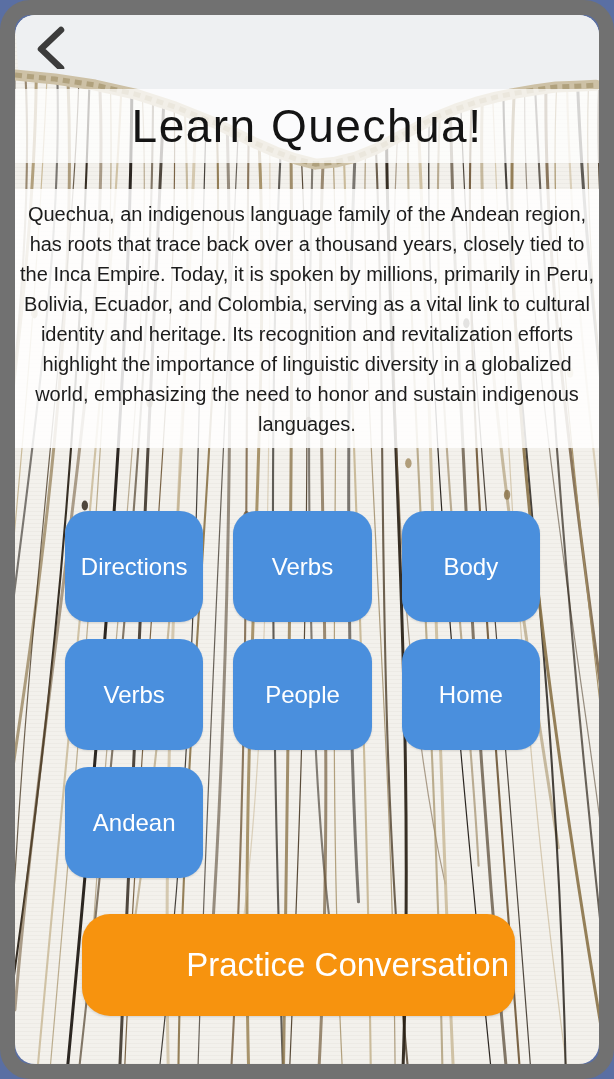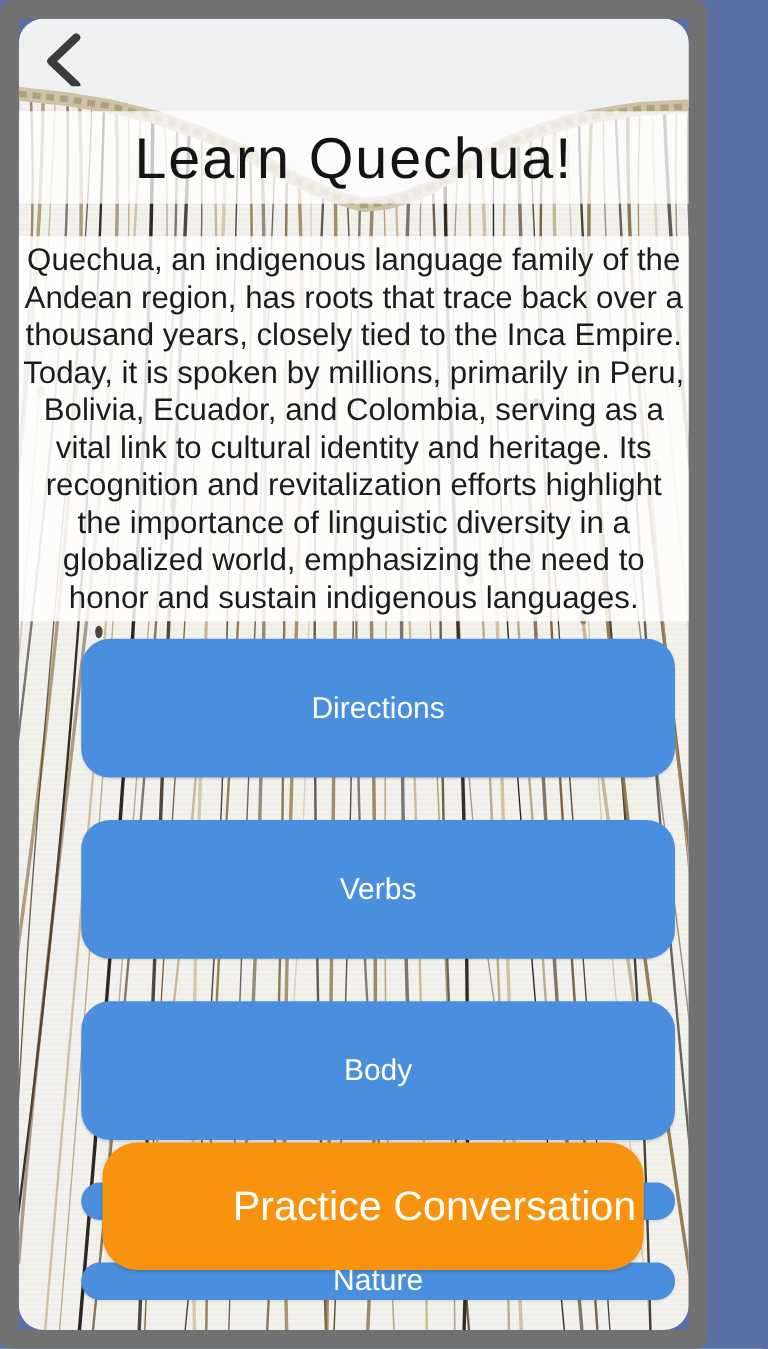--- a/index.html
+++ b/index.html
@@ -4,23 +4,23 @@
 <style>
   html, body { margin: 0; padding: 0; }
   body {
     width: 614px; height: 1079px;
     background: #5a6fa3;
     font-family: "Liberation Sans", sans-serif;
     overflow: hidden;
   }
   .phone {
     box-sizing: border-box;
-    width: 566px; height: 1079px;
+    width: 614px; height: 1079px;
     border: 15px solid #717171;
-    border-radius: 10px;
+    border-radius: 30px;
     position: relative;
   }
   .screen {
     position: relative;
     width: 100%; height: 100%;
     border-radius: 20px;
     overflow: hidden;
     background:
       repeating-linear-gradient(0deg, rgba(120,115,105,0.05) 0 1px, rgba(255,255,255,0) 1px 4px),
       #f3f1ec;
@@ -50,32 +50,32 @@
     color: #141414;
   }
   .desc-band {
     top: 174px; min-height: 259px;
     background: rgba(255,255,255,0.85);
     padding: 4px 2px;
     box-sizing: border-box;
   }
   .desc-band p {
     margin: 0;
-    font-size: 25px; line-height: 30px;
+    font-size: 20px; line-height: 30px;
     text-align: center;
     color: #1c1c1c;
   }
   .category-grid {
     position: absolute; z-index: 2;
     left: 50px; top: 496px;
     width: 475px; height: 368px;
     display: grid;
-    grid-template-columns: repeat(1, 1fr);
+    grid-template-columns: repeat(3, 1fr);
     grid-template-rows: repeat(3, 111px);
-    column-gap: 30px; row-gap: 17px; gap: 34px;
+    column-gap: 30px; row-gap: 17px;
   }
   .cat-btn {
     border: none; cursor: pointer;
     background: #4a8fdd;
     border-radius: 23px;
     color: #ffffff;
     font-family: "Liberation Sans", sans-serif;
     font-size: 24px;
     box-shadow: 0 1px 2px rgba(0,0,0,0.12);
   }
@@ -184,20 +184,20 @@
 
     <div class="band desc-band">
       <p>Quechua, an indigenous language family of the Andean region, has roots that trace back over a thousand years, closely tied to the Inca Empire. Today, it is spoken by millions, primarily in Peru, Bolivia, Ecuador, and Colombia, serving as a vital link to cultural identity and heritage. Its recognition and revitalization efforts highlight the importance of linguistic diversity in a globalized world, emphasizing the need to honor and sustain indigenous languages.</p>
     </div>
 
     <div class="category-grid">
       <button class="cat-btn">Directions</button>
       <button class="cat-btn">Verbs</button>
       <button class="cat-btn">Body</button>
       <button class="cat-btn">Verbs</button>
-      <button class="cat-btn">Nature</button>
       <button class="cat-btn">People</button>
+      <button class="cat-btn">Home</button>
       <button class="cat-btn">Andean</button>
     </div>
 
     <button class="practice-btn">Practice Conversation</button>
   </div>
 </div>
 
 </body></html>

